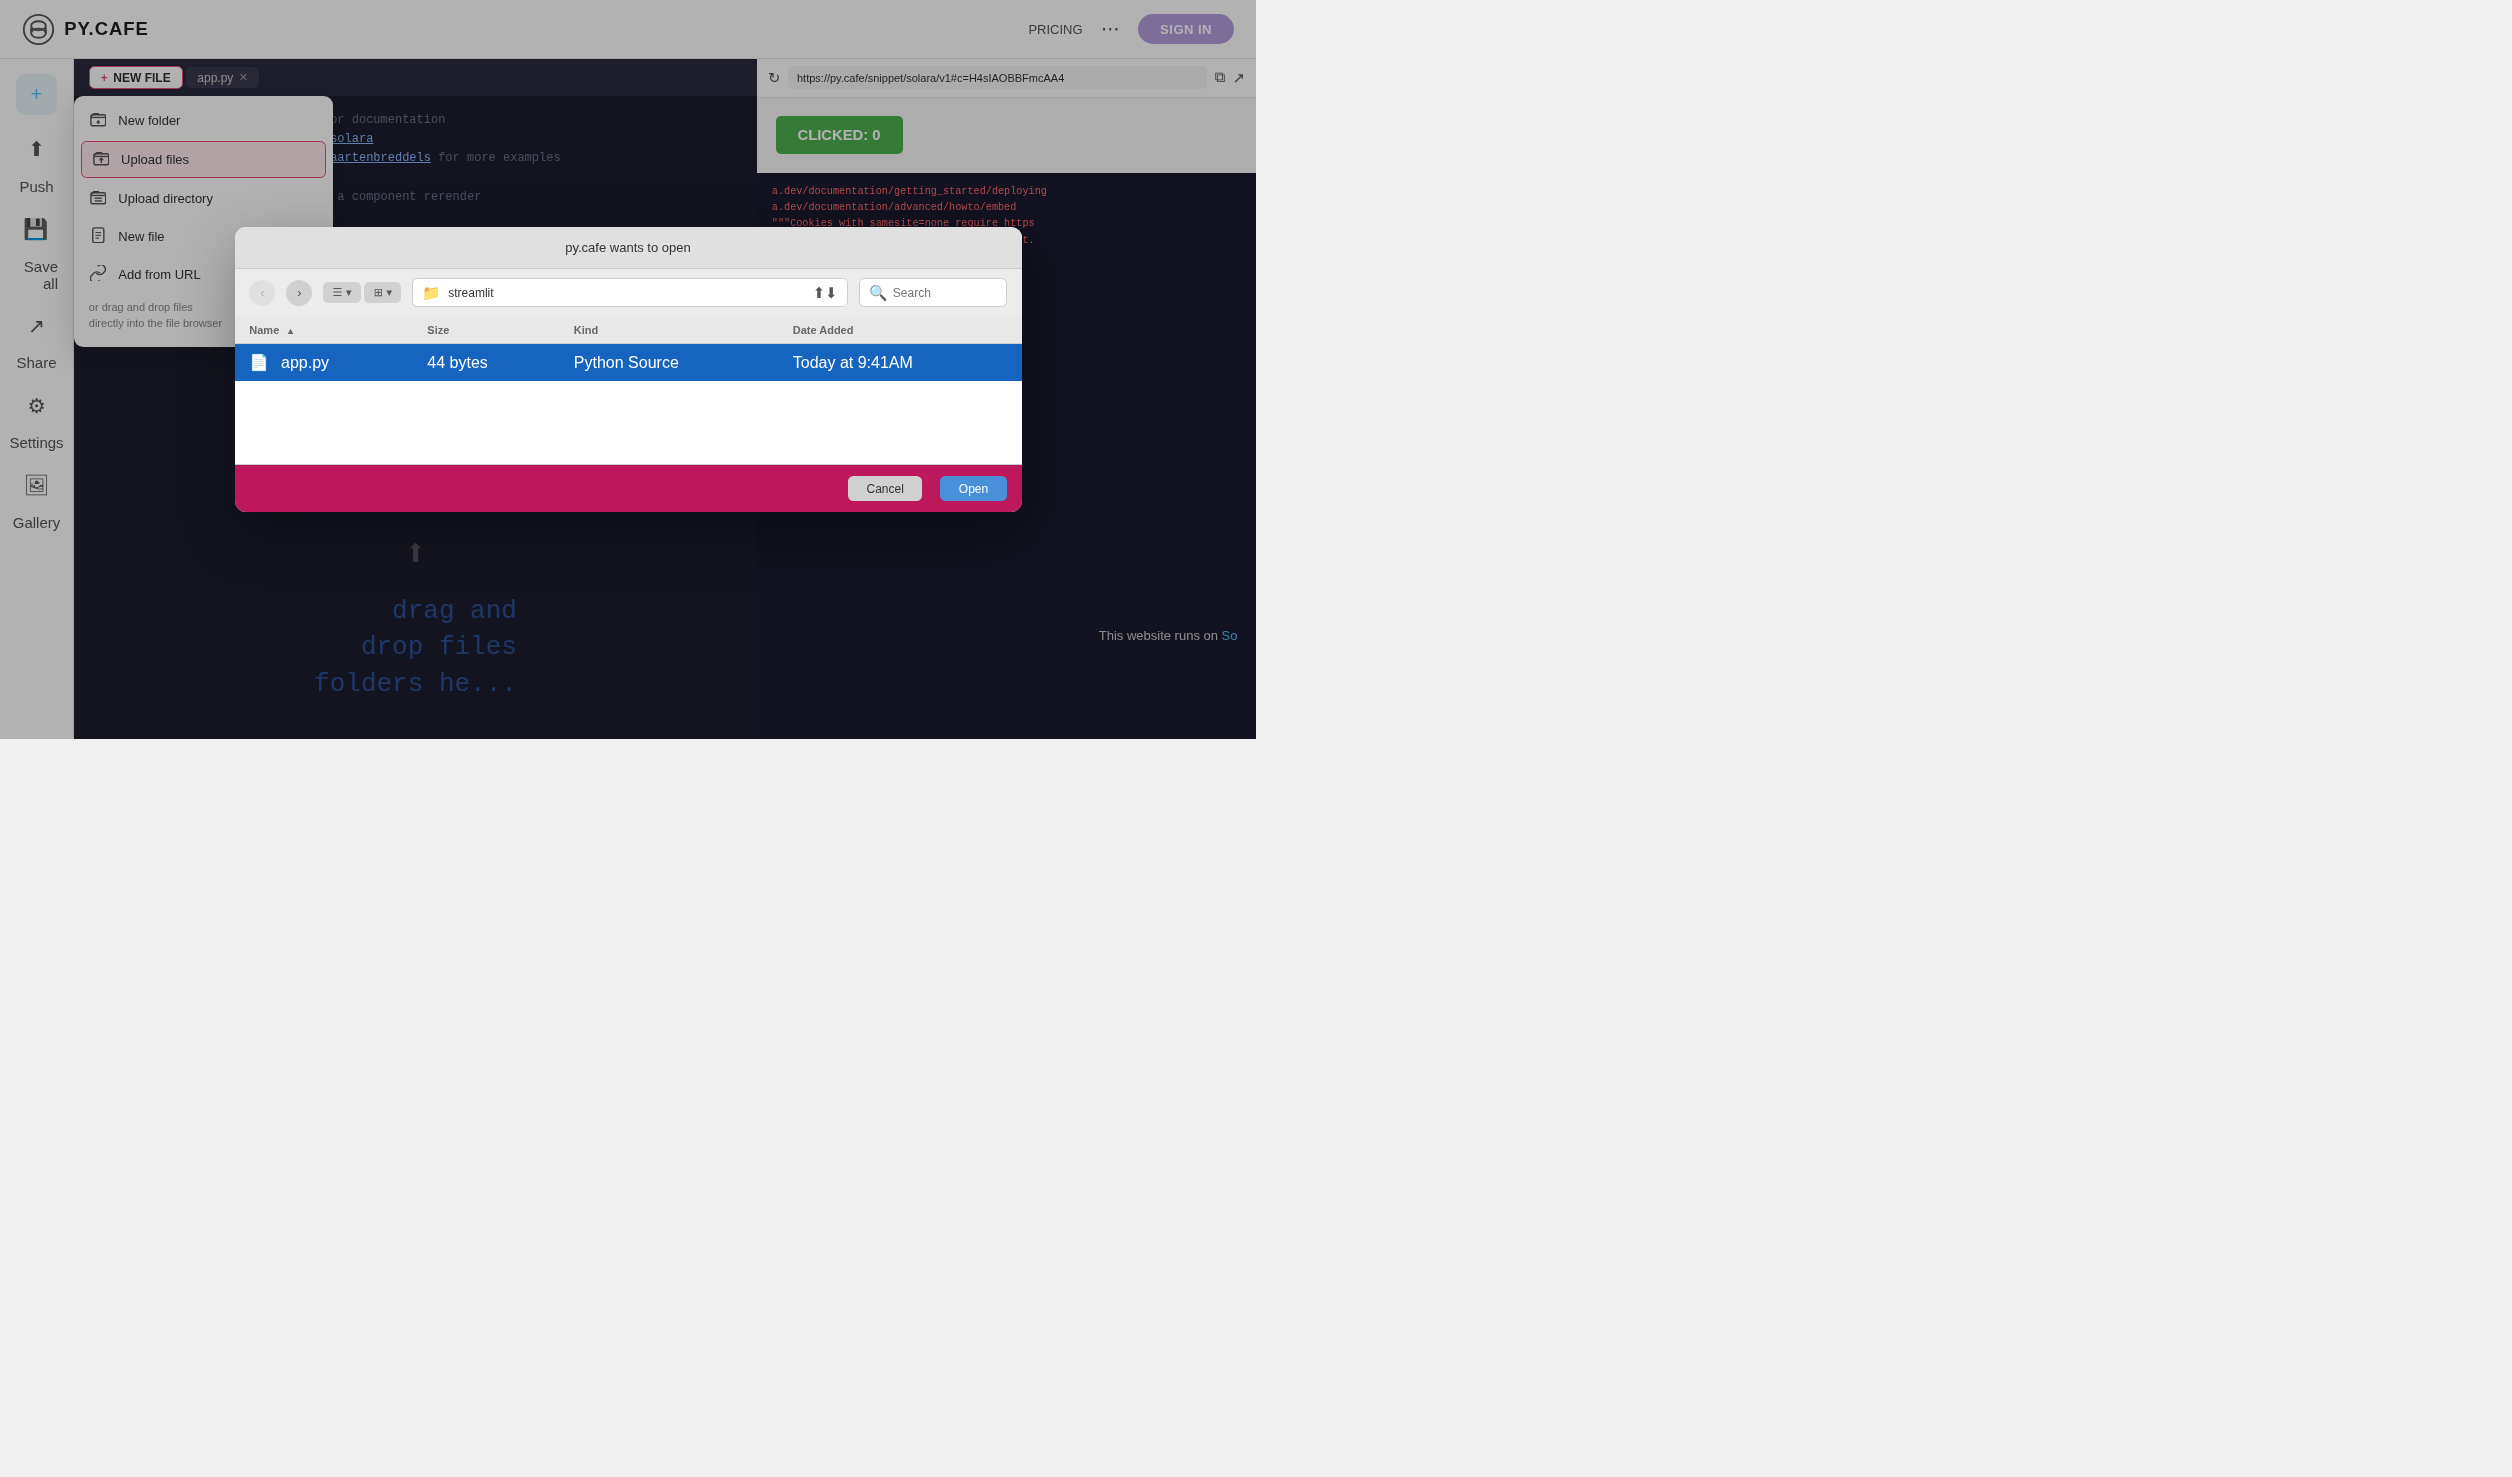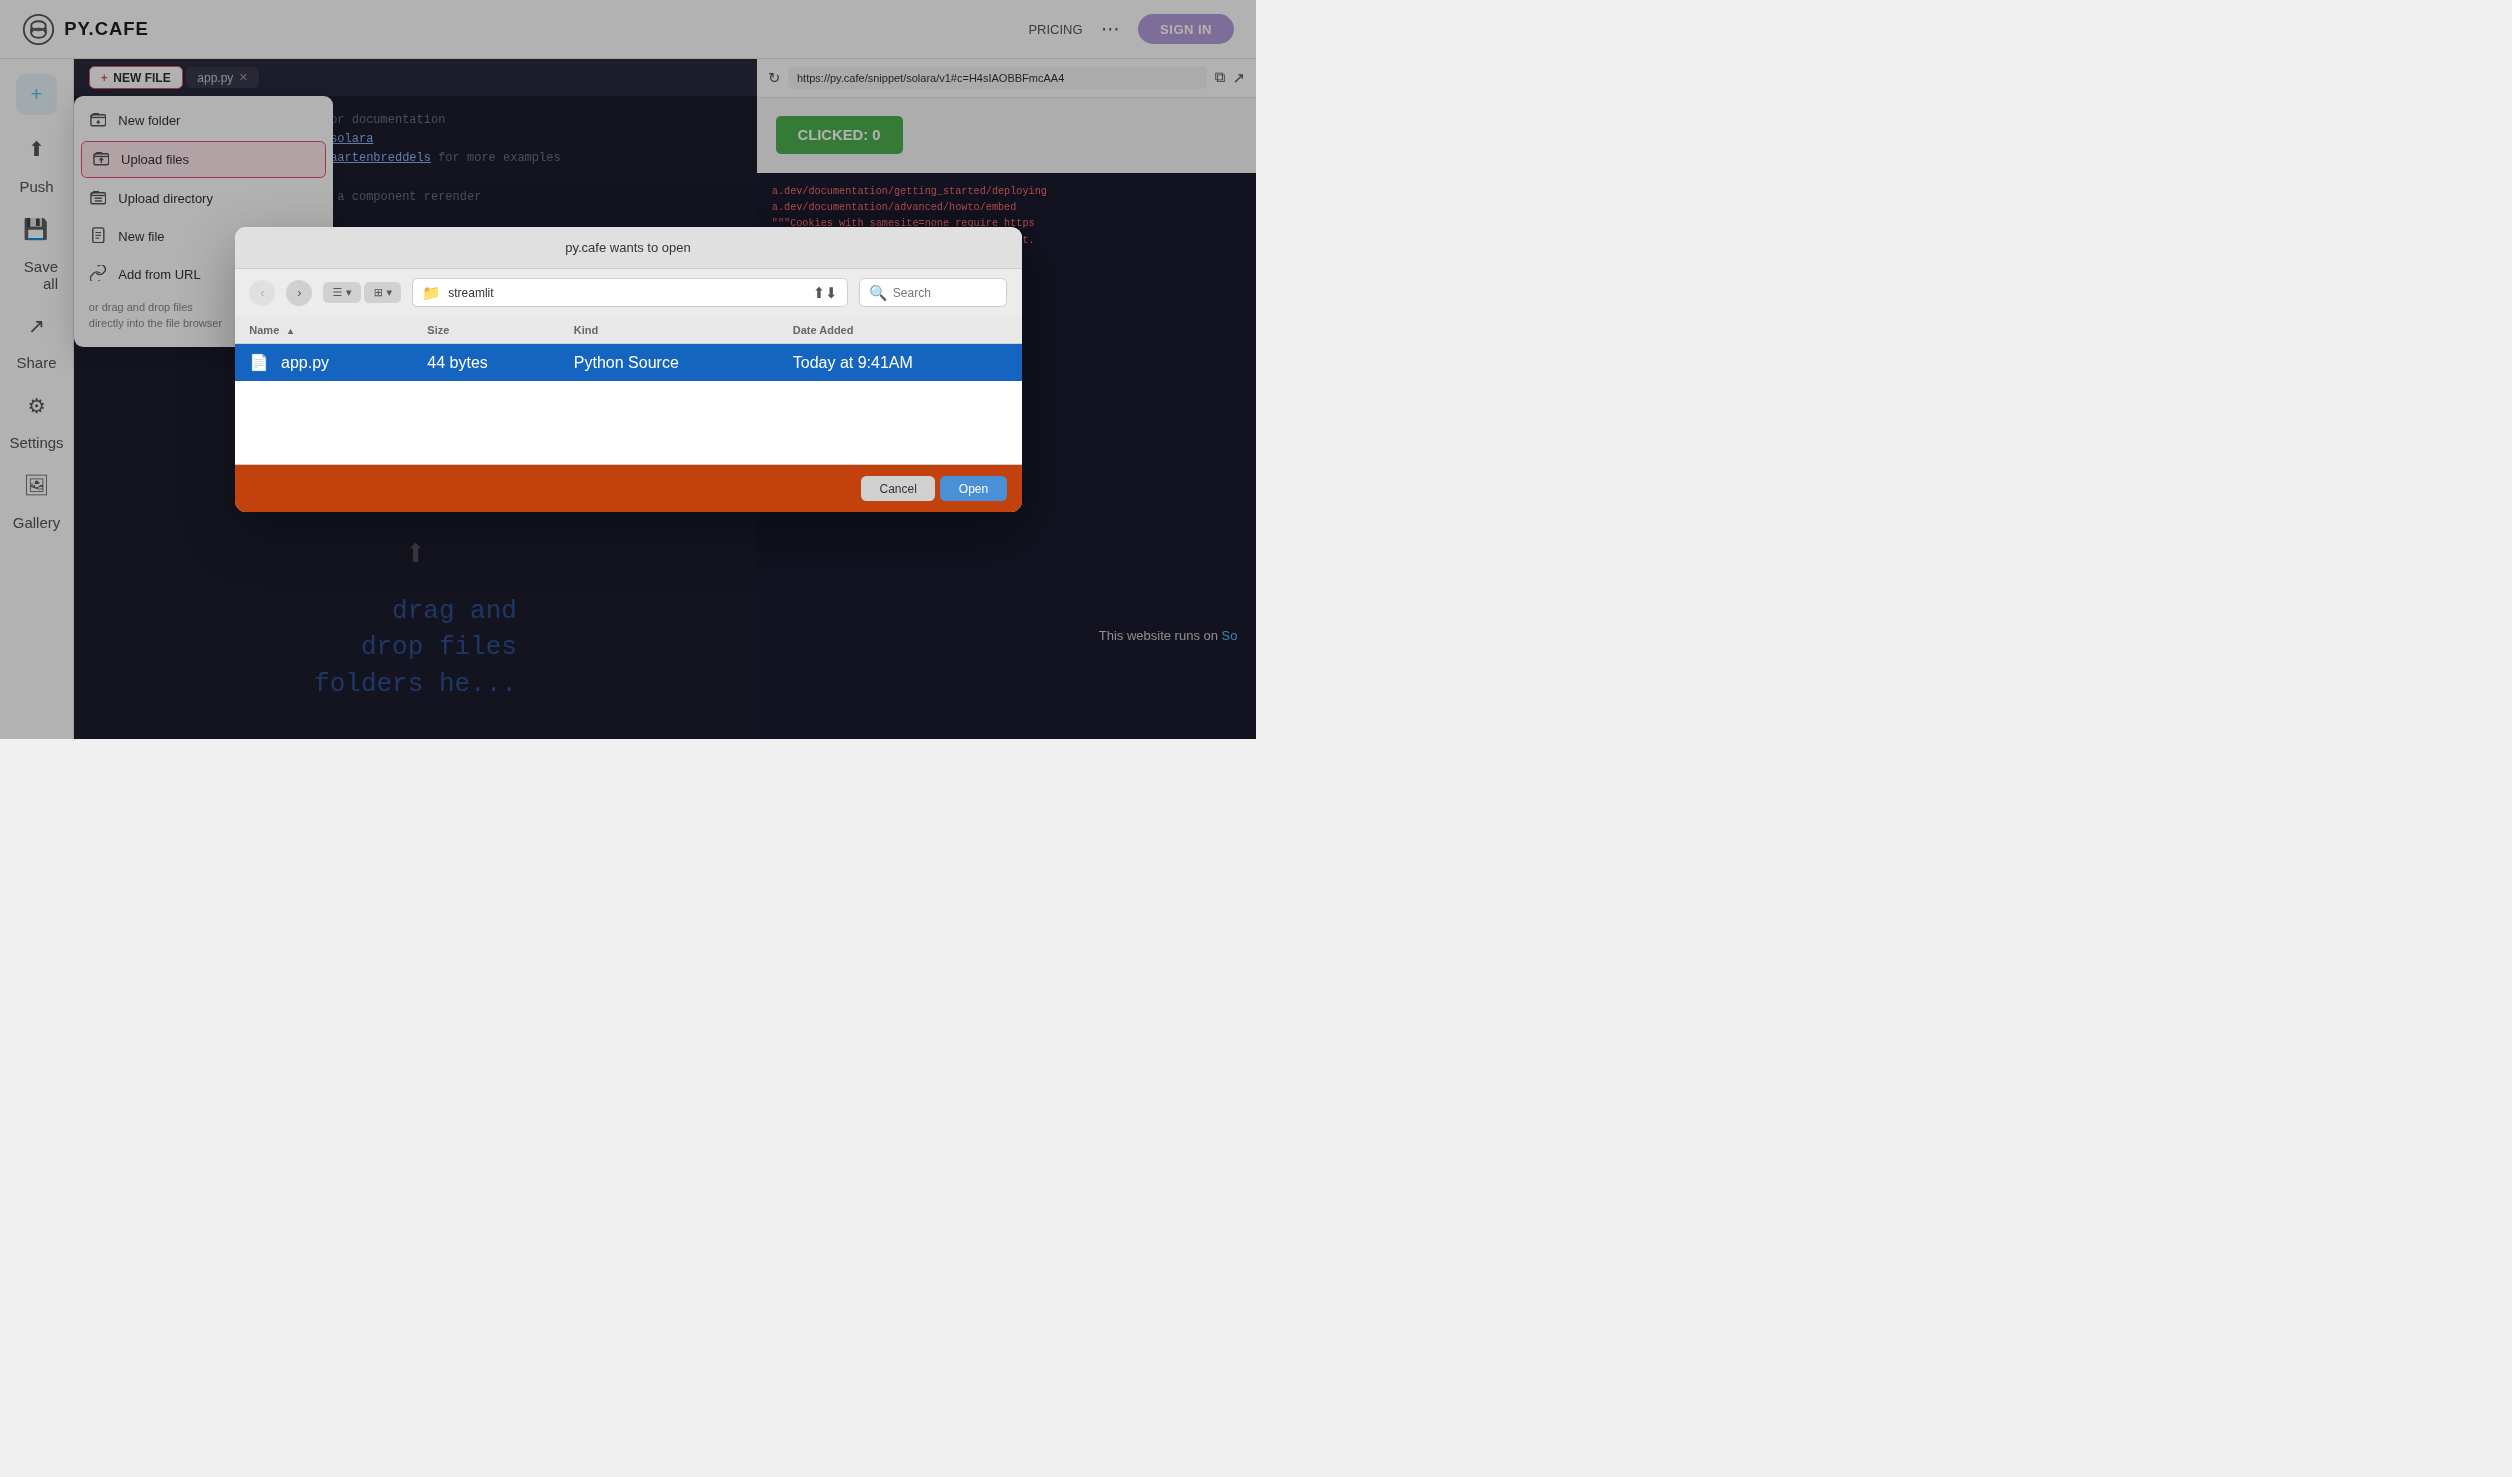--- a/index.html
+++ b/index.html
@@ -455,25 +455,25 @@
       background: #1565c0;
       color: white;
     }
     .dialog-table tr.selected .file-icon { color: white; }
     .file-icon { color: #2196F3; margin-right: 7.4px; }
     .dialog-body {
       min-height: 148px;
       background: white;
     }
     .dialog-footer {
-      background: #c2410c;
+      background: #be185d;
       padding: 11px 14.8px;
       display: flex;
       justify-content: flex-end;
-      gap: 5px;
+      gap: 18px;
       border-top: 0.9px solid #ccc;
     }
     .dialog-footer-btn {
       background: #d0d0d0;
       border: none;
       border-radius: 5.5px;
       padding: 5.5px 18.5px;
       font-size: 12px;
       cursor: pointer;
       color: #333;

